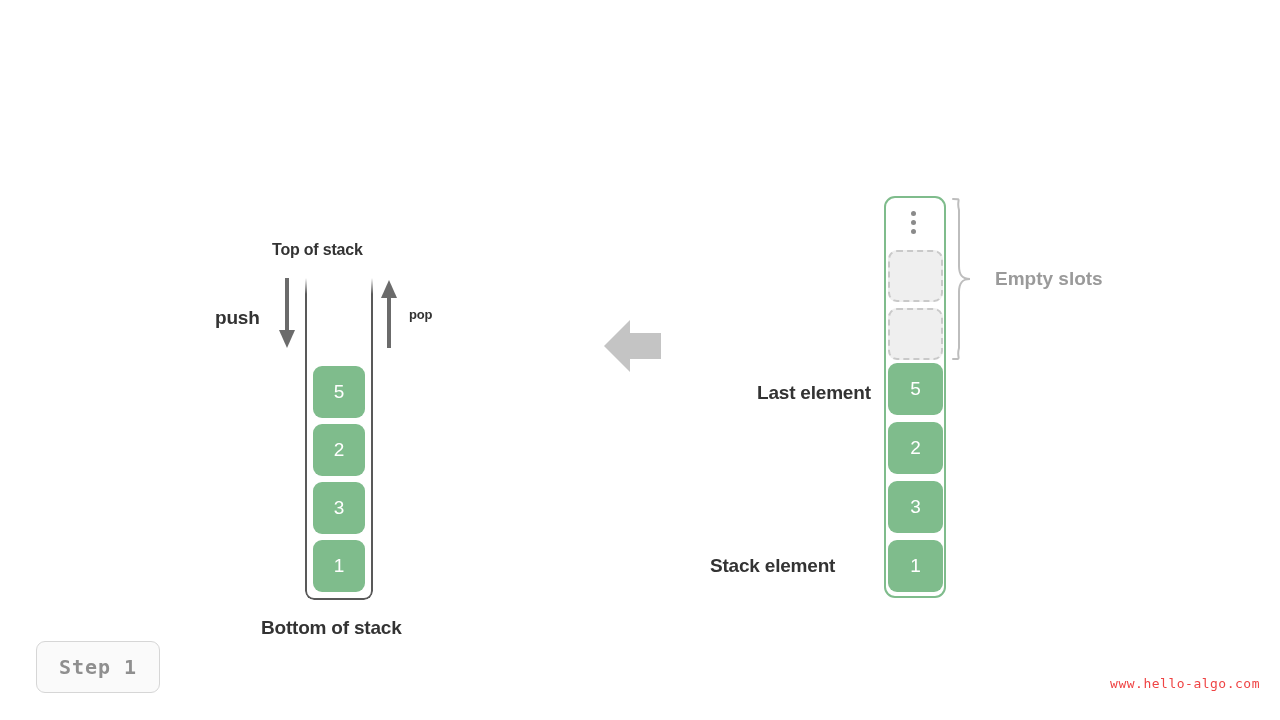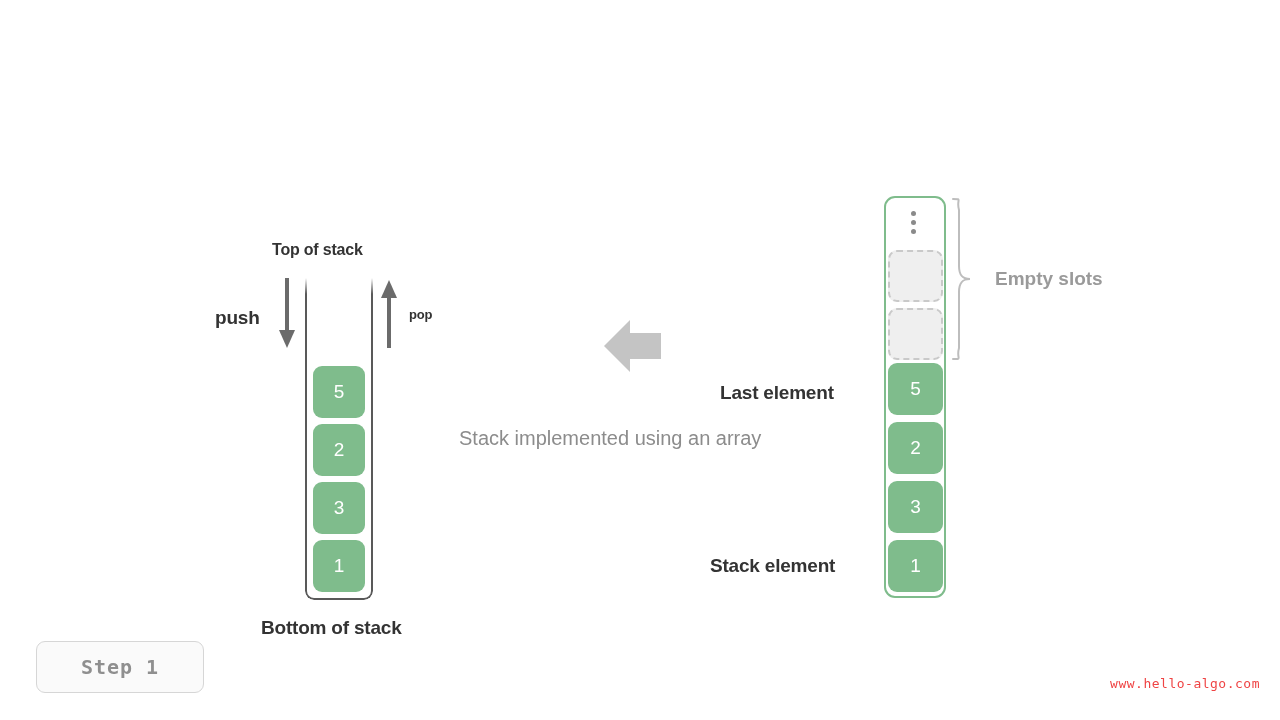--- a/index.html
+++ b/index.html
@@ -162,29 +162,29 @@
   #brace { position: absolute; left: 950px; top: 196px; }
 
   #empty-slots-label {
     left: 995px;
     top: 268px;
     font-size: 19px;
     font-weight: bold;
     color: #9a9a9a;
   }
 
-  #last-element-label { left: 720px; top: 382px; font-size: 19px; }
+  #last-element-label { left: 757px; top: 382px; font-size: 19px; }
   #first-element-label { left: 710px; top: 555px; font-size: 19px; }
 
   
   #step-badge {
     position: absolute;
     left: 36px;
     top: 641px;
-    width: 168px;
+    width: 124px;
     height: 52px;
     border: 1px solid #d6d6d6;
     border-radius: 9px;
     background: #fafafa;
     display: flex;
     align-items: center;
     justify-content: center;
     font-family: "DejaVu Sans Mono", monospace;
     font-size: 20px;
     font-weight: bold;
@@ -233,21 +233,20 @@
     <div class="stack-cell" style="top: 482px;">3</div>
     <div class="stack-cell" style="top: 540px;">1</div>
 
     <div class="lbl-bold" id="stack-bottom-label">Bottom of stack</div>
   </div>
 
   <svg id="center-arrow" width="58" height="56">
     <polygon points="0,28 26,2 26,15 57,15 57,41 26,41 26,54" fill="#C4C4C4"></polygon>
   </svg>
 
-  <div class="lbl-gray" id="center-caption">Stack implemented using an array</div>
 
   <div>
 
     <div id="array-frame"></div>
 
     <div id="dots-icon">
       <div class="dot" style="top:0px;"></div>
       <div class="dot" style="top:9px;"></div>
       <div class="dot" style="top:18px;"></div>
     </div>

